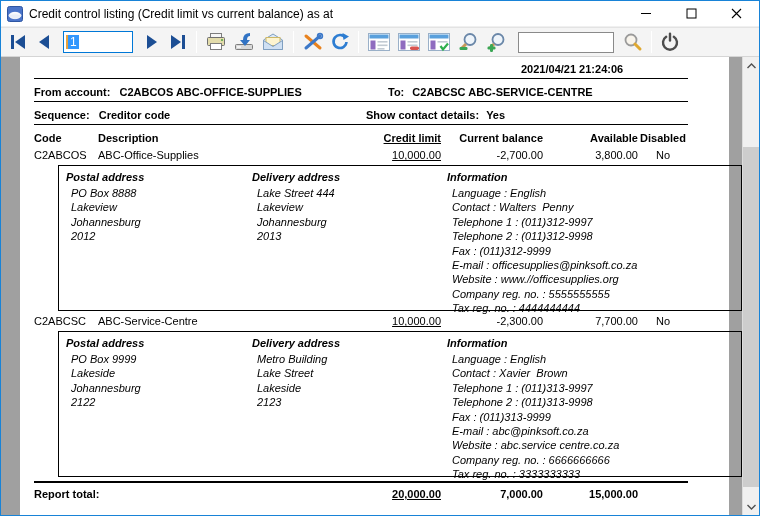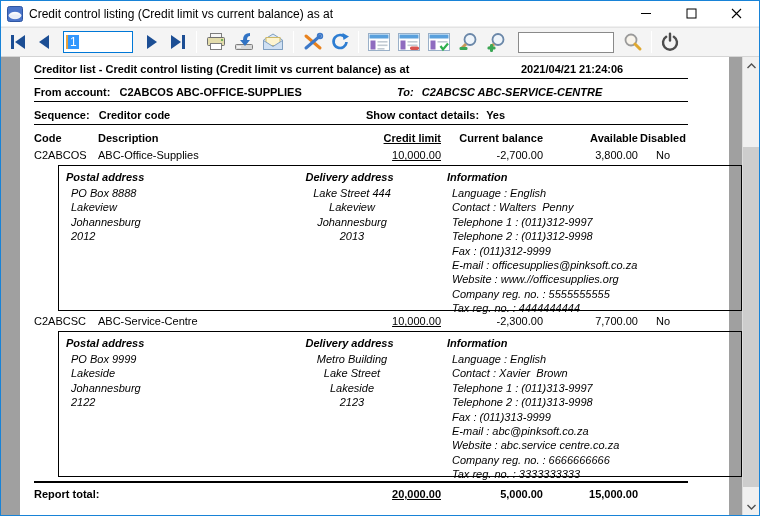--- a/index.html
+++ b/index.html
@@ -44,37 +44,37 @@
   .page { flex:0 0 709px; background:#fff; position:relative; }
   
   .vscroll { flex:0 0 17px; background:#f0f0f0; position:relative; border-left:1px solid #dcdcdc; }
   .vs-arrow { position:absolute; left:0; width:17px; height:17px; display:flex; align-items:center; justify-content:center; }
   .vs-up { top:0; } .vs-down { bottom:0; }
   .vs-thumb { position:absolute; left:0; top:90px; width:17px; height:340px; background:#cdcdcd; }
   
   .content { position:relative; margin-left:14px; width:654px; padding-top:6px; font-size:11px; color:#000; }
   .hdr-line { position:relative; height:16px; font-weight:bold; border-bottom:1px solid #000; padding-bottom:2px; margin-bottom:7px; }
   .hdr-line .right-abs { position:absolute; left:487px; top:0;text-align:center; }
-  .hdr-line .col2a { position:absolute; left:363px; top:0;font-style:italic; }
+  .hdr-line .col2a { position:absolute; left:354px; top:0; }
   .hdr-line .col2b { position:absolute; left:332px; top:0; }
   .grid-row { display:flex; align-items:baseline; }
   .grid-row .c-code { width:64px; }
   .grid-row .c-desc { flex:1 1 auto; }
   .grid-row .c-cl { width:100px; text-align:right;text-decoration:underline; }
   .grid-row .c-cb { width:102px; text-align:right; }
   .grid-row .c-av { width:95px; text-align:right; }
   .grid-row .c-dis { width:50px; text-align:center; }
   .col-hdr { font-weight:bold; margin-top:1px; margin-bottom:5px; }
   .data-row { margin-bottom:4px; }
   .detail-box {
     margin-left:24px; width:684px; height:146px;
     border:1px solid #000; display:flex; padding:5px 0 0 7px;
     font-style:italic; margin-bottom:4px;
   }
-  .db-col1 { width:186px; } .db-col2 { width:195px;text-align:center; } .db-col3 { flex:1 1 auto; }
+  .db-col1 { width:186px; } .db-col2 { width:195px; } .db-col3 { flex:1 1 auto; }
   .db-title { font-weight:bold; font-style:italic; height:15px; }
   .db-lines { white-space:pre-wrap; line-height:14.4px; padding-left:5px; }
   .total-row { border-top:2px solid #000; margin-top:4px; padding-top:5px; font-weight:bold; }
   svg { display:block; }
 </style>
 </head>
 <body>
 
 <div class="window">
 
@@ -229,21 +229,20 @@
     </button>
   </div>
 
   <div class="viewer">
     <div class="gray-left"></div>
 
     <div class="page">
       <div class="content">
 
         <div class="hdr-line">
-          <span>Creditor list - Credit control listing (Credit limit vs current balance) as at</span>
           <span class="right-abs">2021/04/21 21:24:06</span>
         </div>
 
         <div class="hdr-line">
           <span>From account:</span>
           <span style="margin-left:6px">C2ABCOS ABC-OFFICE-SUPPLIES</span>
           <span class="col2a">
             <span>To:</span>
             <span style="margin-left:5px">C2ABCSC ABC-SERVICE-CENTRE</span>
           </span>
@@ -340,21 +339,21 @@
 Website : abc.service centre.co.za
 Company reg. no. : 6666666666
 Tax reg. no. : 3333333333</div>
           </div>
         </div>
 
         <div class="grid-row total-row">
           <span class="c-code" style="width:164px">Report total:</span>
           <span class="c-desc"></span>
           <span class="c-cl">20,000.00</span>
-          <span class="c-cb">5,000.00</span>
+          <span class="c-cb">7,000.00</span>
           <span class="c-av">15,000.00</span>
           <span class="c-dis"></span>
         </div>
 
       </div>
     </div>
 
     <div class="gray-right"></div>
 
     <div class="vscroll">

